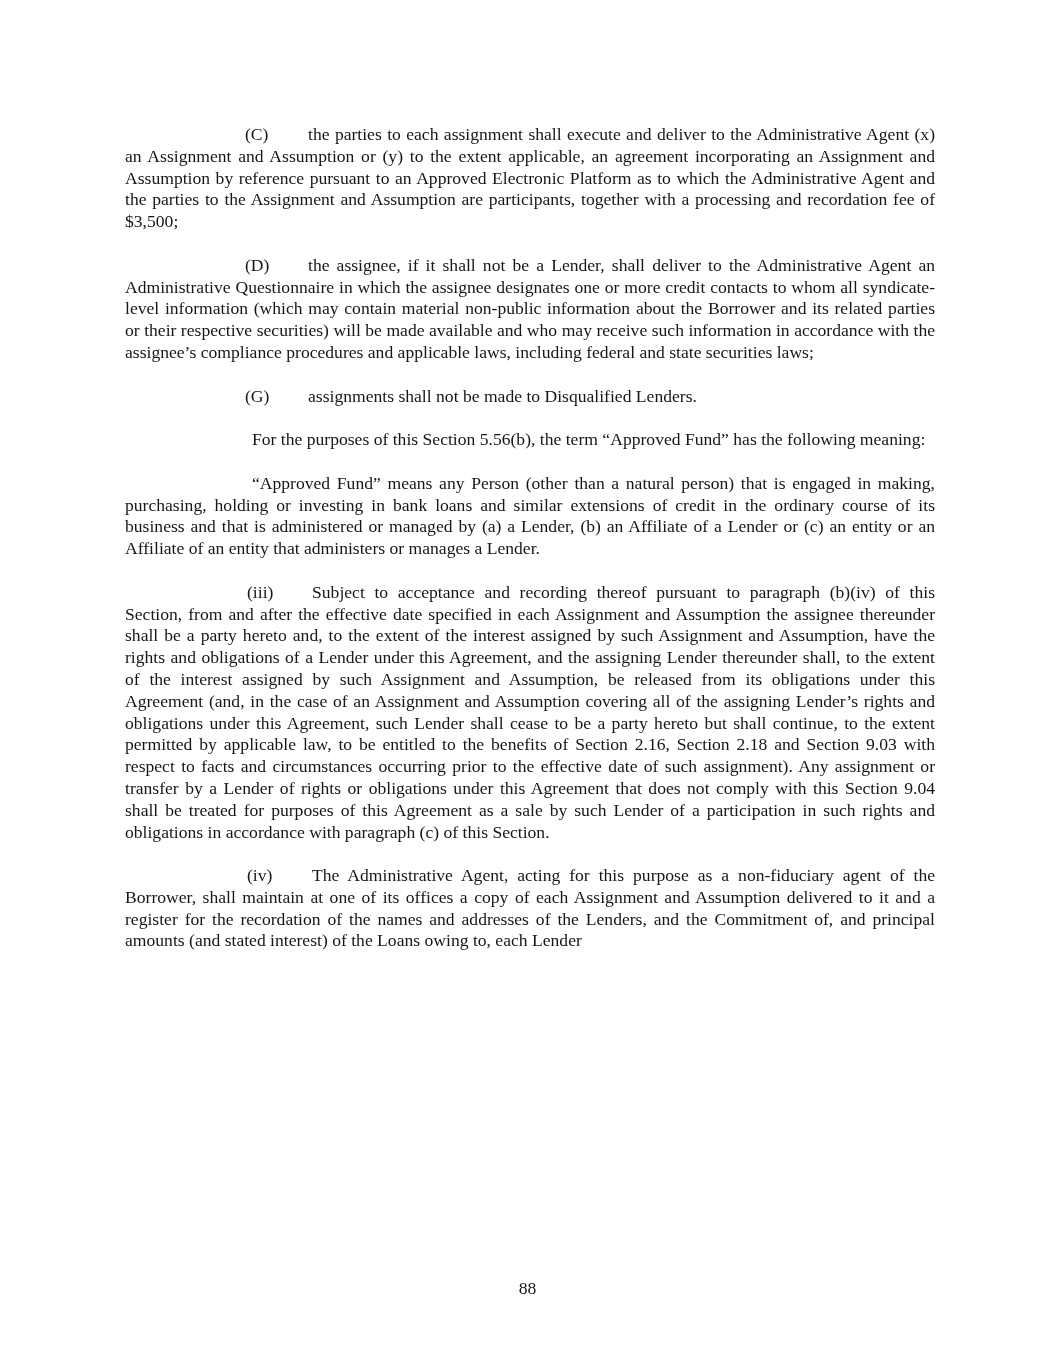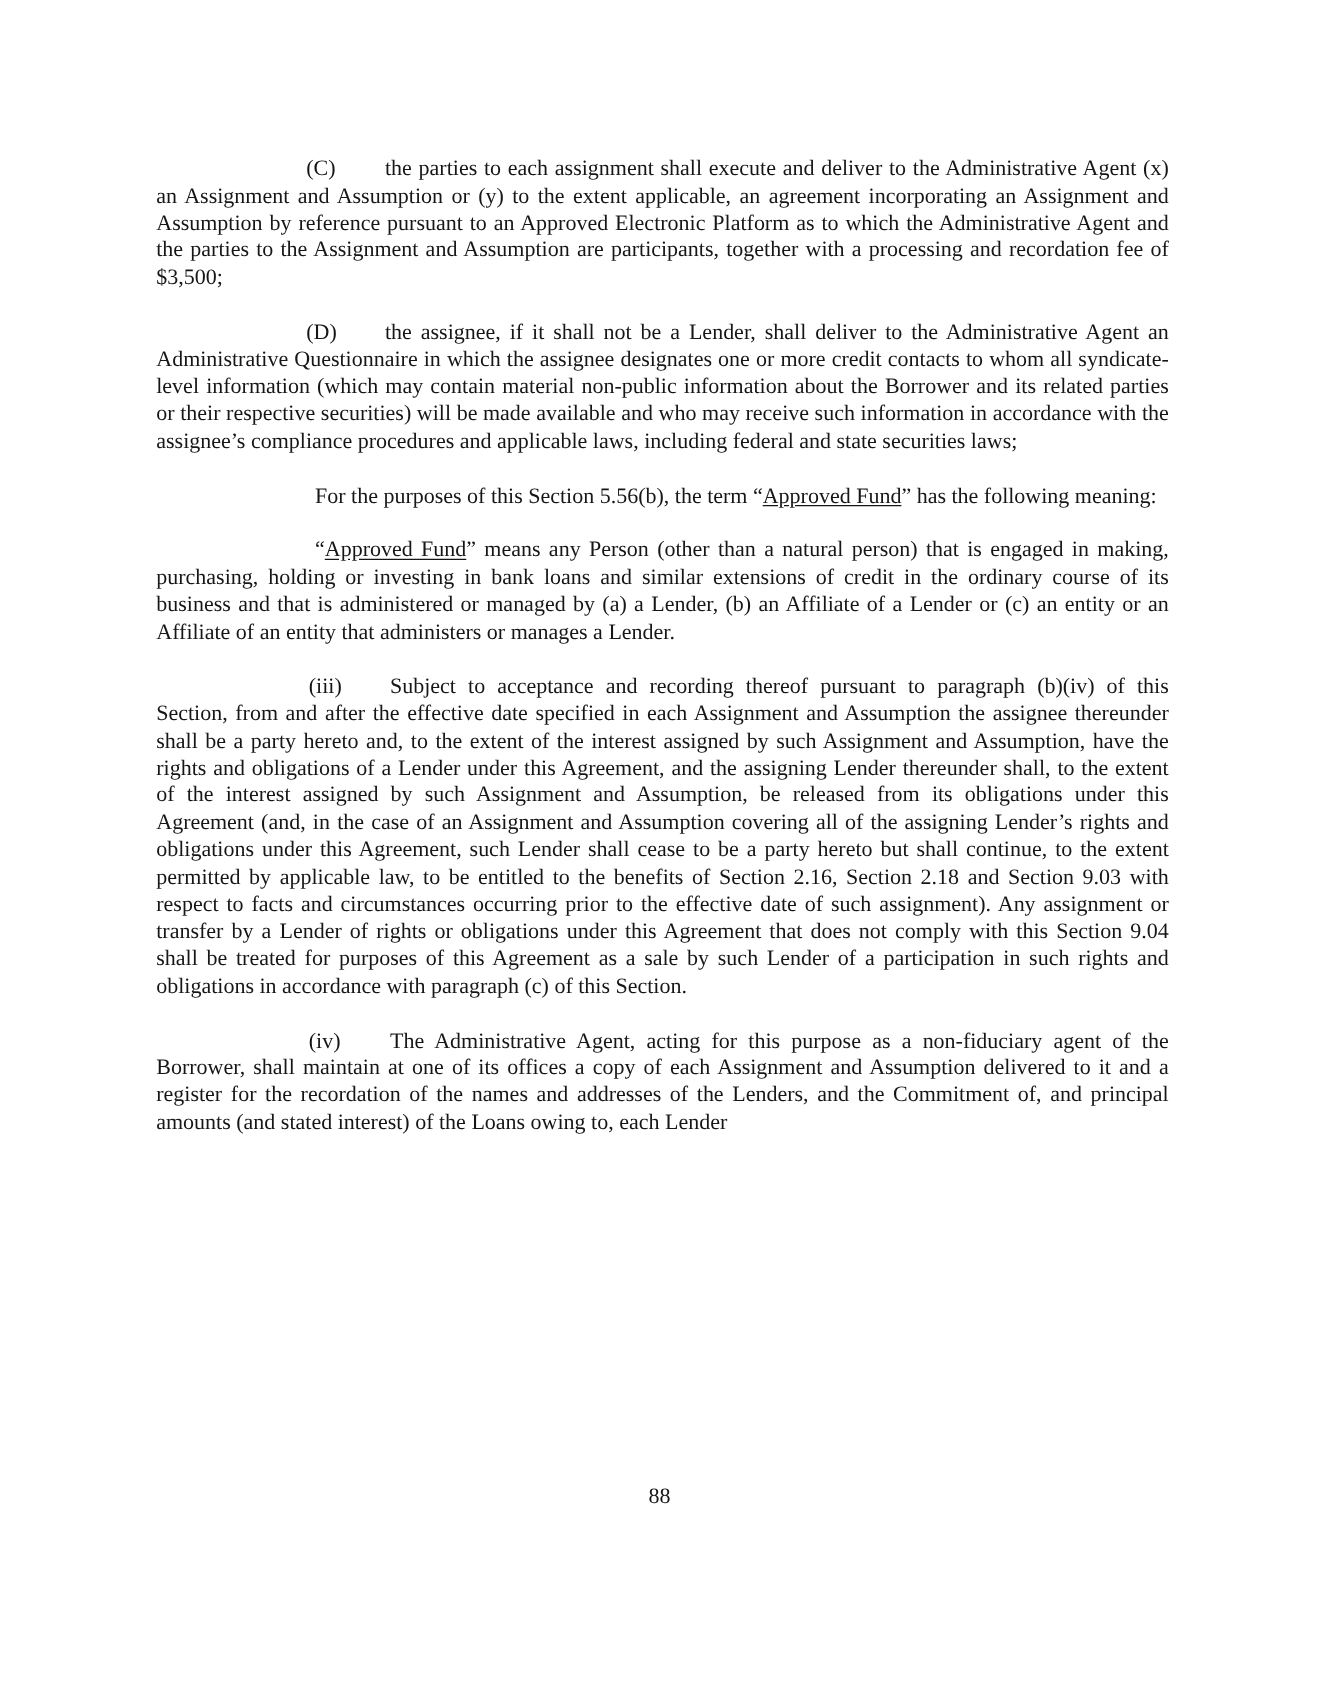--- a/index.html
+++ b/index.html
@@ -46,44 +46,44 @@
     display: inline-block;
     width: 63px;
     text-indent: 0;
   }
   .lbl2 {
     display: inline-block;
     width: 65px;
     text-indent: 0;
   }
   .u {
-    text-decoration: underline;
     text-underline-offset: 2px;
   }
   .pageno {
     position: absolute;
-    top: 1186px;
+    top: 1278px;
     left: 0;
     width: 100%;
     text-align: center;
     font-size: 17.6px;
   }
 </style>
 </head>
 <body>
 
 <div class="page">
   <div class="content">
 
     <p class="sub1"><span class="lbl">(C)</span><span>the parties to each assignment shall execute and deliver to the Administrative Agent (x) an Assignment and Assumption or (y) to the extent applicable, an agreement incorporating an Assignment and Assumption by reference pursuant to an Approved Electronic Platform as to which the Administrative Agent and the parties to the Assignment and Assumption are participants, together with a processing and recordation fee of $3,500;</span></p>
 
     <p class="sub1"><span class="lbl">(D)</span><span>the assignee, if it shall not be a Lender, shall deliver to the Administrative Agent an Administrative Questionnaire in which the assignee designates one or more credit contacts to whom all syndicate-level information (which may contain material non-public information about the Borrower and its related parties or their respective securities) will be made available and who may receive such information in accordance with the assignee’s compliance procedures and applicable laws, including federal and state securities laws;</span></p>
 
 
 
+    <p class="sub1"><span class="lbl">(G)</span><span>assignments shall not be made to Disqualified Lenders.</span></p>
 
     <p class="hang"><span>For the purposes of this Section 5.56(b), the term “</span><span class="u">Approved Fund</span><span>” has the following meaning:</span></p>
 
     <p class="hang"><span>“</span><span class="u">Approved Fund</span><span>” means any Person (other than a natural person) that is engaged in making, purchasing, holding or investing in bank loans and similar extensions of credit in the ordinary course of its business and that is administered or managed by (a) a Lender, (b) an Affiliate of a Lender or (c) an entity or an Affiliate of an entity that administers or manages a Lender.</span></p>
 
     <p class="sub2"><span class="lbl2">(iii)</span><span>Subject to acceptance and recording thereof pursuant to paragraph (b)(iv) of this Section, from and after the effective date specified in each Assignment and Assumption the assignee thereunder shall be a party hereto and, to the extent of the interest assigned by such Assignment and Assumption, have the rights and obligations of a Lender under this Agreement, and the assigning Lender thereunder shall, to the extent of the interest assigned by such Assignment and Assumption, be released from its obligations under this Agreement (and, in the case of an Assignment and Assumption covering all of the assigning Lender’s rights and obligations under this Agreement, such Lender shall cease to be a party hereto but shall continue, to the extent permitted by applicable law, to be entitled to the benefits of Section 2.16, Section 2.18 and Section 9.03 with respect to facts and circumstances occurring prior to the effective date of such assignment).  Any assignment or transfer by a Lender of rights or obligations under this Agreement that does not comply with this Section 9.04 shall be treated for purposes of this Agreement as a sale by such Lender of a participation in such rights and obligations in accordance with paragraph (c) of this Section.</span></p>
 
     <p class="sub2"><span class="lbl2">(iv)</span><span>The Administrative Agent, acting for this purpose as a non-fiduciary agent of the Borrower, shall maintain at one of its offices a copy of each Assignment and Assumption delivered to it and a register for the recordation of the names and addresses of the Lenders, and the Commitment of, and principal amounts (and stated interest) of the Loans owing to, each Lender</span></p>
 
   </div>

